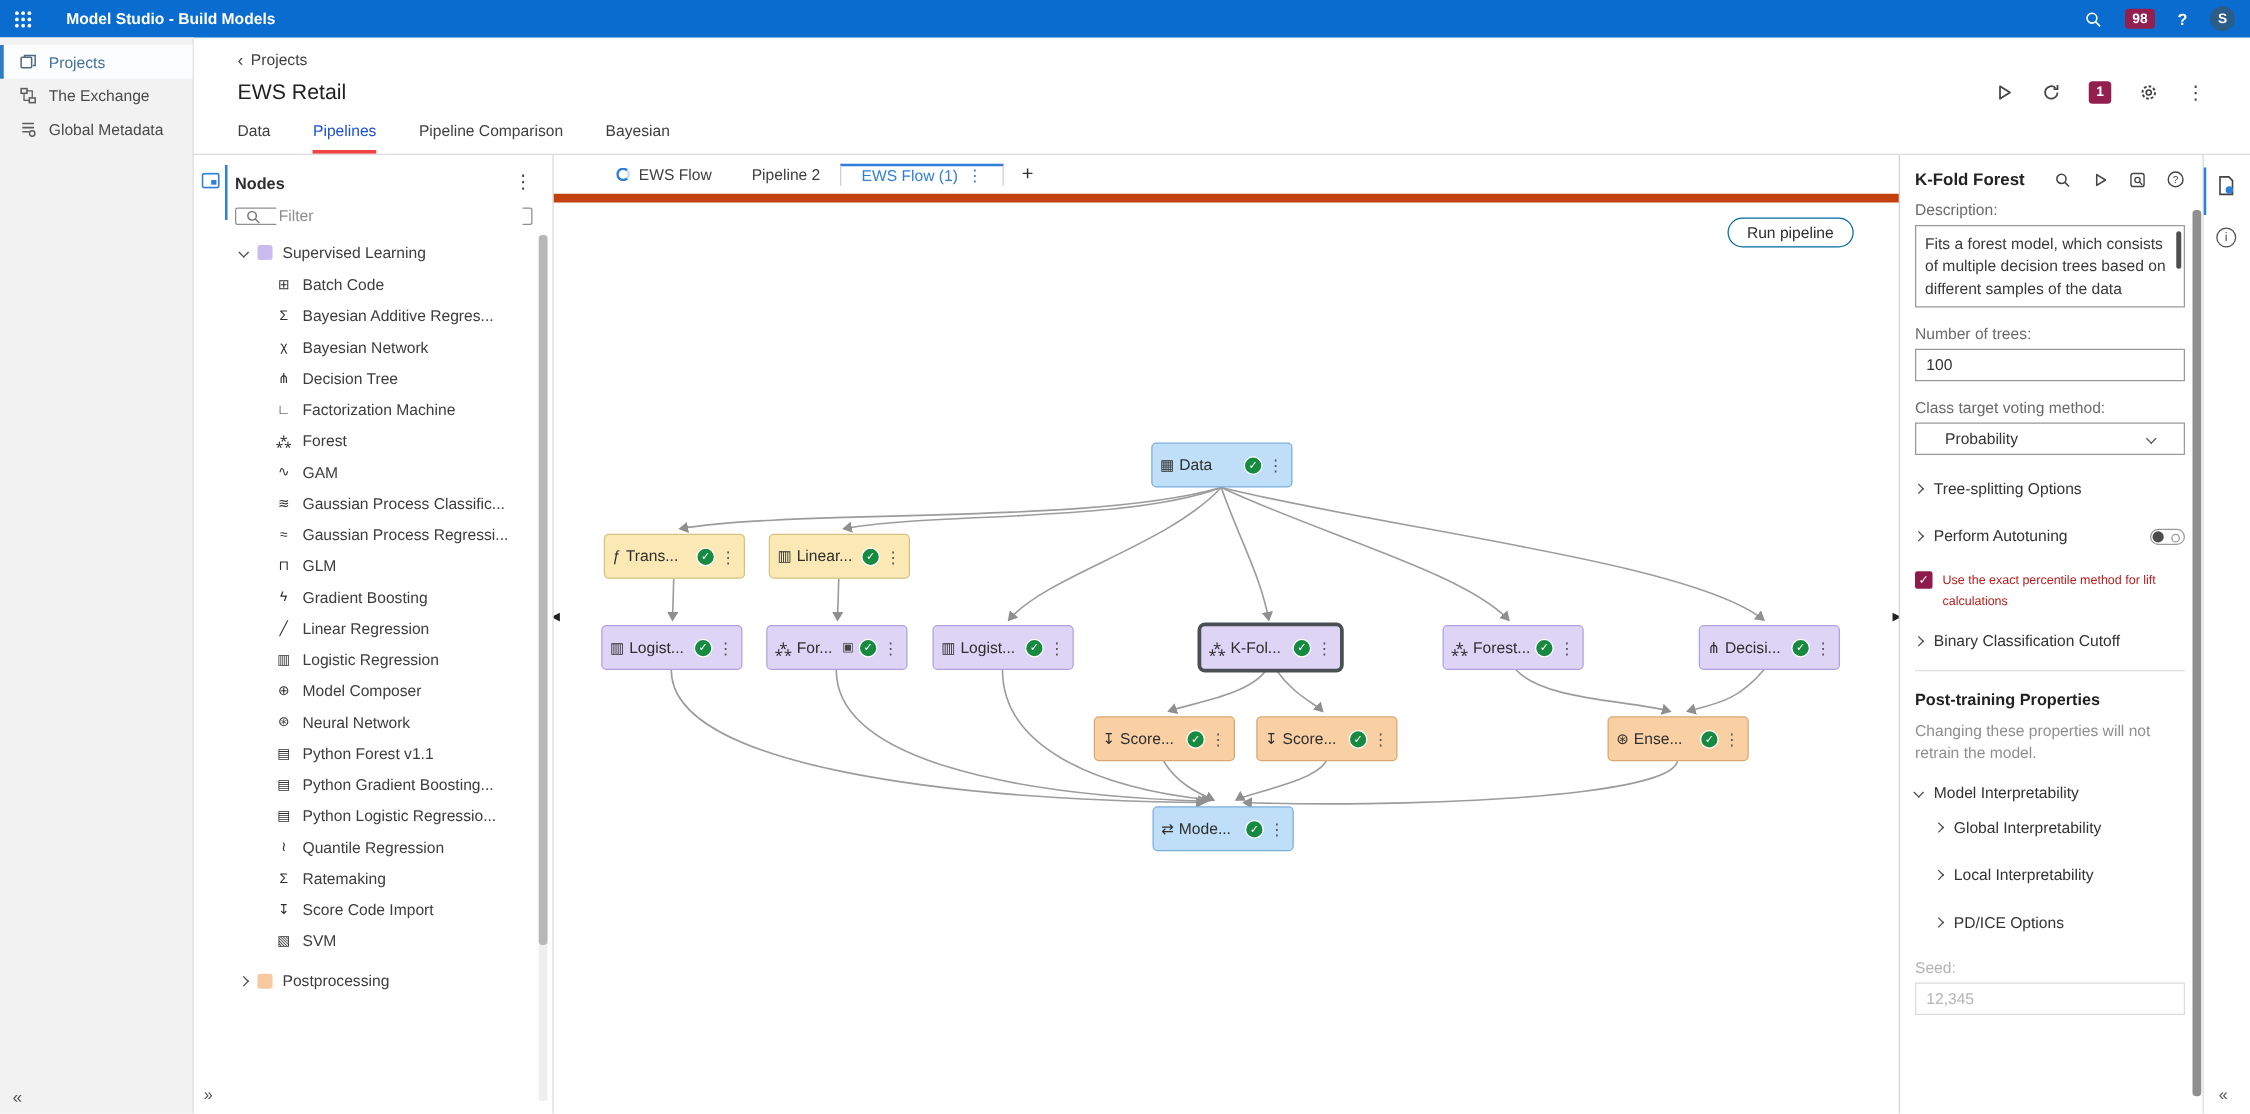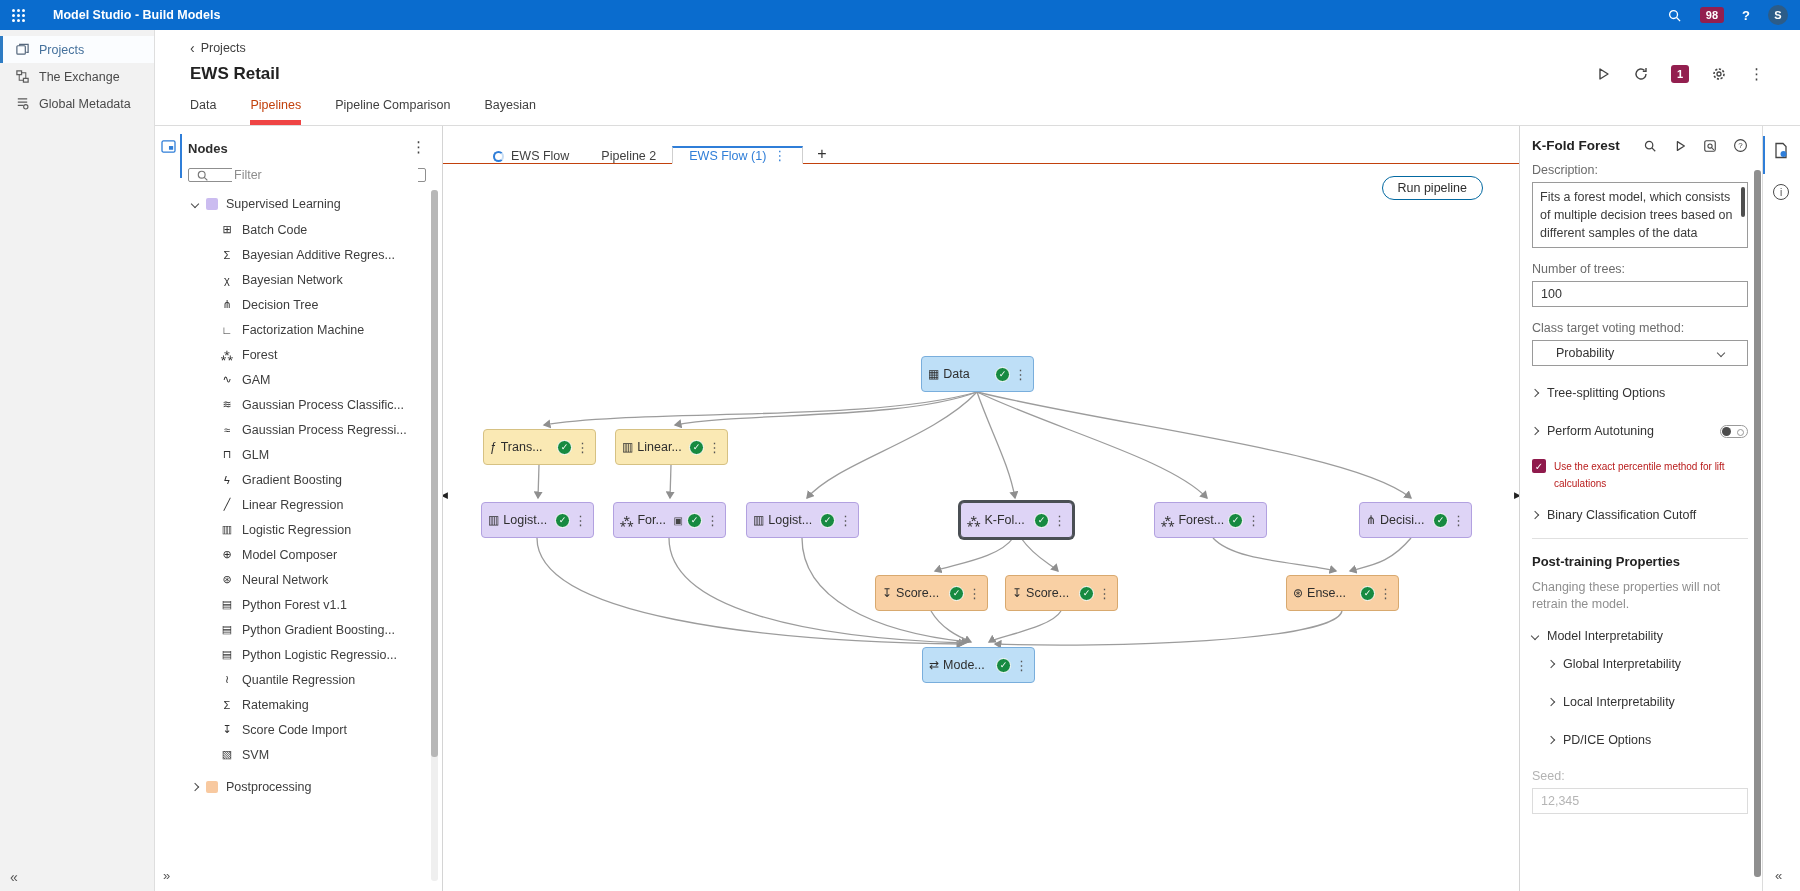--- a/index.html
+++ b/index.html
@@ -20,57 +20,57 @@
   .lnav-item{height:27px;display:flex;align-items:center;gap:9px;padding-left:12px;font-size:12.5px;color:#4a4a4a;cursor:pointer;border-left:3px solid transparent}
   .lnav-item.active{background:#fbfdff;border-left:3px solid #2e7cc4;color:#45719c}
   .lnav-item svg{flex:none}
   .lnav-collapse{position:absolute;bottom:6px;left:10px;color:#555;font-size:14px;cursor:pointer}
   .main{flex:1;display:flex;flex-direction:column;min-width:0}
   
   .mainhead{padding:10px 14px 0 35px;flex:none}
   .crumb{font-size:12.5px;color:#3f3f3f;display:flex;align-items:center;gap:6px;cursor:pointer}
   .crumb .bk{font-size:14px}
   .title-row{display:flex;align-items:center;margin-top:8px}
-  .page-title{font-size:17px;font-weight:bold;color:#222;margin:0}
+  .page-title{font-size:17px;font-weight:normal;color:#222;margin:0}
   .head-actions{margin-left:auto;display:flex;align-items:center;gap:22px;padding-right:22px}
   .qbadge{background:#931f4f;color:#fff;width:18px;height:18px;border-radius:3px;display:flex;align-items:center;justify-content:center;font-size:11px;font-weight:bold}
   .iconbtn{cursor:pointer;display:flex;align-items:center}
   .kebab{color:#444;font-size:15px;cursor:pointer}
   .tabs-row{display:flex;gap:34px;margin-top:14px;font-size:12.5px}
   .tab{padding-bottom:8px;color:#3f3f3f;cursor:pointer;border-bottom:3px solid transparent}
-  .tab.active{color:#c2410c;border-bottom:5px solid #ef4444}
+  .tab.active{color:#1d4ed8;border-bottom:3px solid #ef4444}
   .head-divider{border-bottom:1px solid #dcdcdc}
   
   .workspace{flex:1;display:flex;min-height:0}
   
   .npanel{width:288px;flex:none;border-right:1px solid #d4d4d4;display:flex;background:#fff}
   .nrail{width:27px;flex:none;position:relative}
   .nrail::after{content:"";position:absolute;right:0;top:8px;width:2px;height:44px;background:#2f7ed8}
   .nrail-icon{position:absolute;top:14px;left:6px;cursor:pointer}
   .nrail-expand{position:absolute;bottom:8px;left:8px;font-size:13px;color:#555;cursor:pointer}
   .nbody{flex:1;position:relative;padding:12px 16px 0 6px}
   .nhead{display:flex;align-items:flex-end}
   .ntitle{font-weight:bold;font-size:13px;color:#2e2e2e}
   .nhead .kebab{margin-left:auto}
-  .filter{margin-top:12px;border:1px solid #8f8f8f;border-radius:2px;height:14px;display:flex;align-items:center;padding:0 7px;gap:23px;background:#fff}
+  .filter{margin-top:12px;border:1px solid #8f8f8f;border-radius:2px;height:14px;display:flex;align-items:center;padding:0 7px;gap:12px;background:#fff}
   .filter input{border:none;outline:none;flex:1;font-size:12.5px;font-family:"Liberation Sans",sans-serif;color:#333;min-width:0}
   .filter input::placeholder{color:#8d8d8d}
   .tree{margin-top:8px}
   .tgroup{height:27px;display:flex;align-items:center;gap:8px;font-size:12.5px;color:#3d3d3d;cursor:pointer;padding-left:4px}
   .gsq{width:12px;height:12px;border-radius:2px;flex:none}
   .titem{height:25px;display:flex;align-items:center;gap:8px;font-size:12.5px;color:#3d3d3d;cursor:pointer;padding-left:32px}
   .ticon{width:14px;text-align:center;color:#2e2e2e;font-size:11px;flex:none}
   .chv{display:inline-block;width:6px;height:6px;border-right:1.4px solid #4a4a4a;border-bottom:1.4px solid #4a4a4a;flex:none}
   .chv.r{transform:rotate(-45deg)}
   .chv.d{transform:rotate(45deg)}
   .nscroll{position:absolute;top:64px;bottom:10px;right:4px;width:7px;background:#efefef;border-radius:3px}
   .nthumb{position:absolute;top:0;width:7px;height:82%;background:#b7b7b7;border-radius:3px}
   
   .canvas{flex:1;position:relative;border-right:1px solid #d4d4d4;min-width:0;background:#fff}
-  .ptabs{height:38px;border-bottom:1px solid #c2410c;display:flex;align-items:flex-end;padding-left:34px;font-size:12.5px}
+  .ptabs{height:38px;border-bottom:7px solid #c2410c;display:flex;align-items:center;padding-left:34px;font-size:12.5px}
   .ptab{display:flex;align-items:center;gap:7px;padding:0 16px;color:#3f3f3f;cursor:pointer}
   .ptab.active{border:1px solid #cfcfcf;border-top:2px solid #2f7ed8;border-bottom-color:#fff;color:#2f7ed8;margin-bottom:-1px;background:#fff}
   .ptab .tkebab{color:#2f7ed8;font-size:13px}
   .ptab-add{display:flex;align-items:center;padding:0 14px;font-size:16px;color:#333;cursor:pointer}
   .spinner{width:11px;height:11px;border:2px solid #2f7ed8;border-right-color:#c7ddf4;border-radius:50%}
   .cbody{position:absolute;top:38px;left:0;right:0;bottom:0;overflow:hidden}
   .runbtn{position:absolute;top:12px;right:36px;background:#fff;border:1px solid #0369a1;border-radius:12px;padding:4px 15px;font-size:12.5px;color:#2e2e2e;cursor:pointer;font-family:"Liberation Sans",sans-serif}
   .edges{position:absolute;left:0;top:0;pointer-events:none}
   .fnode{position:absolute;width:113px;height:36px;border-radius:4px;border:1px solid;display:flex;align-items:center;gap:4px;padding:0 6px;cursor:pointer}
   .fnode.blue{background:#bedff7;border-color:#79aedc}

